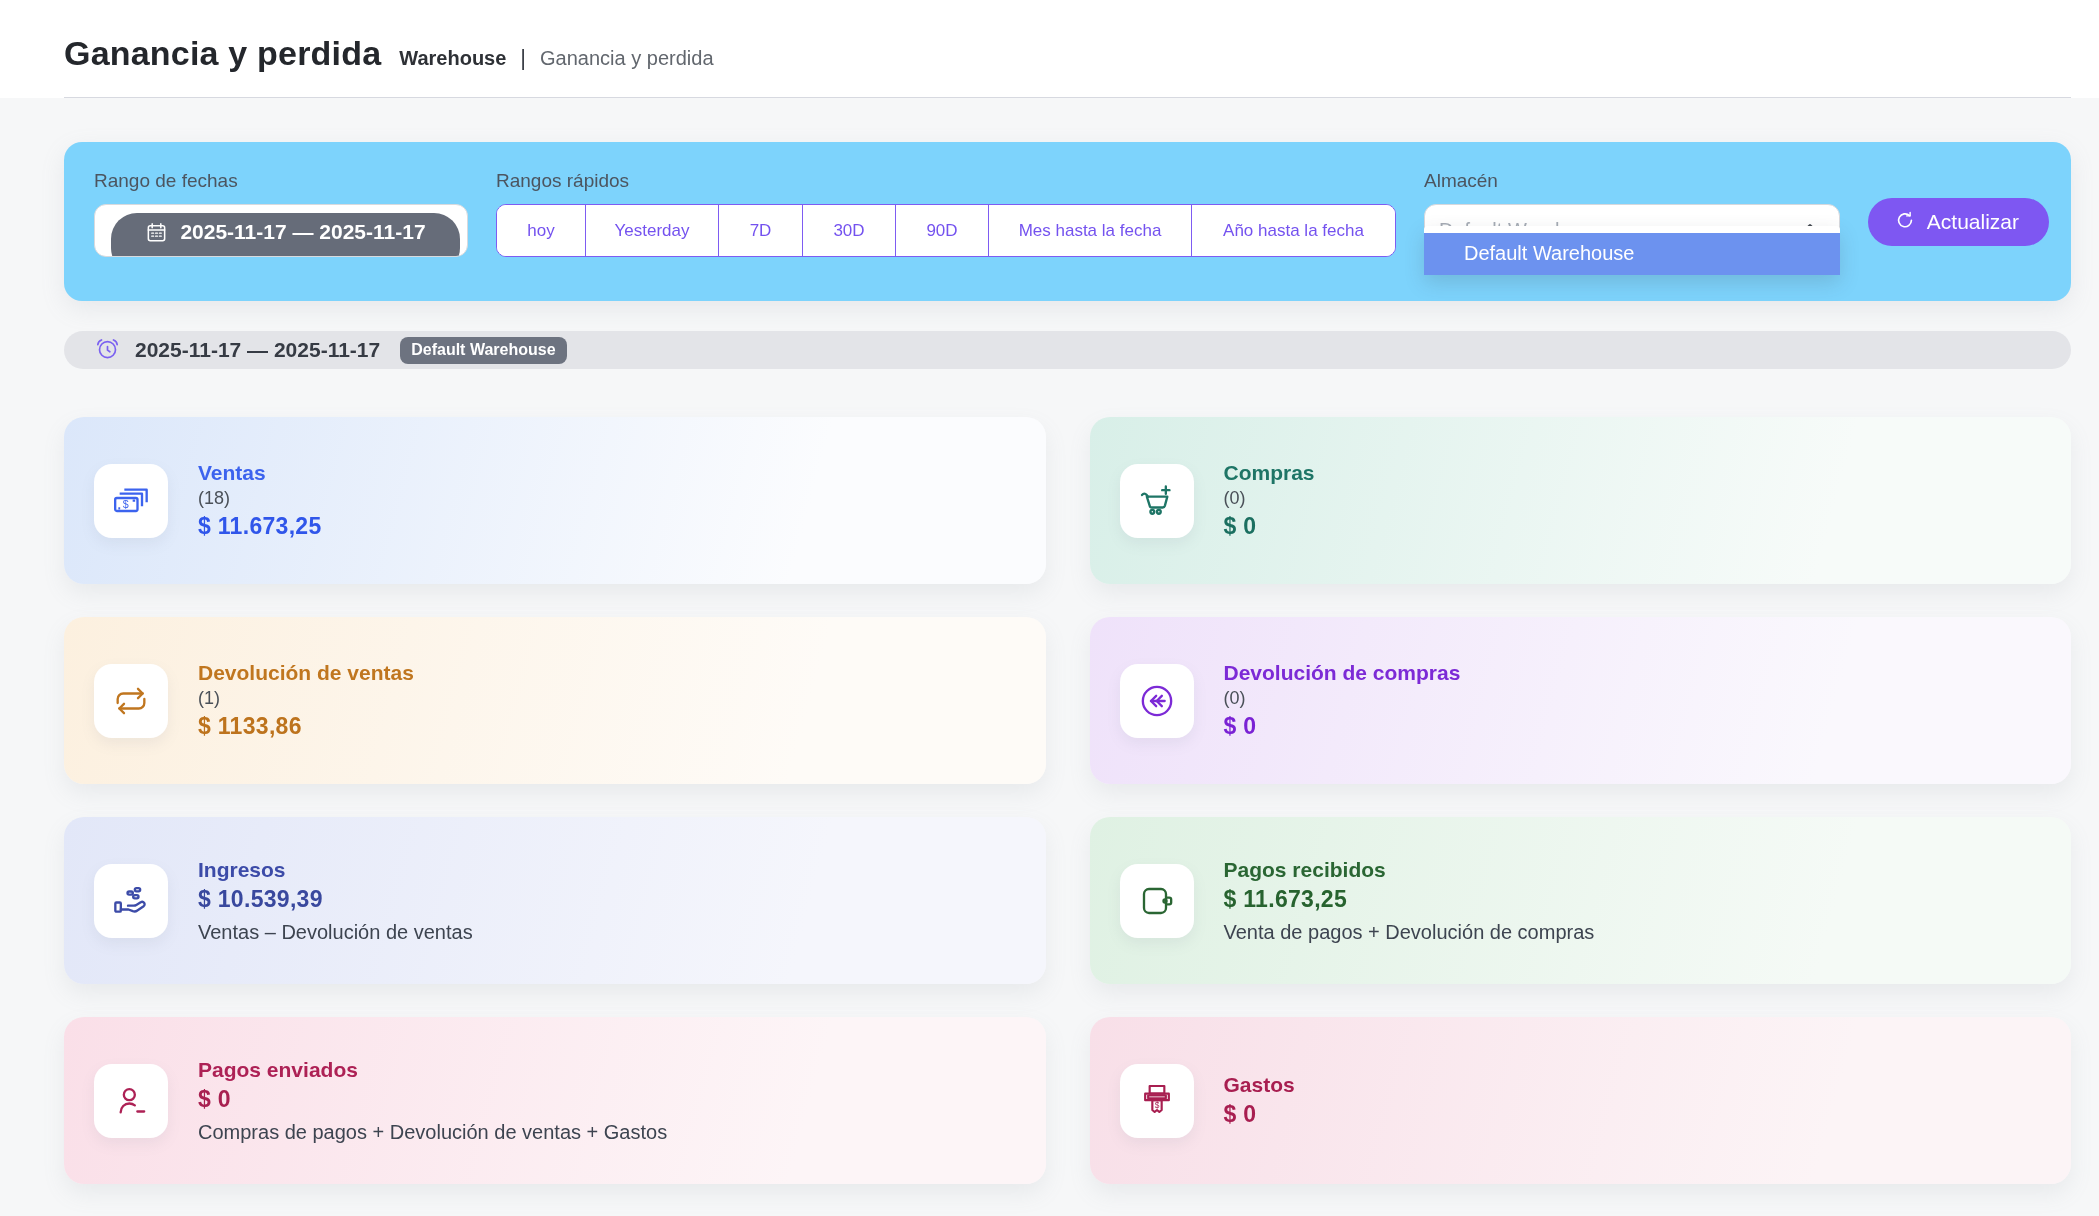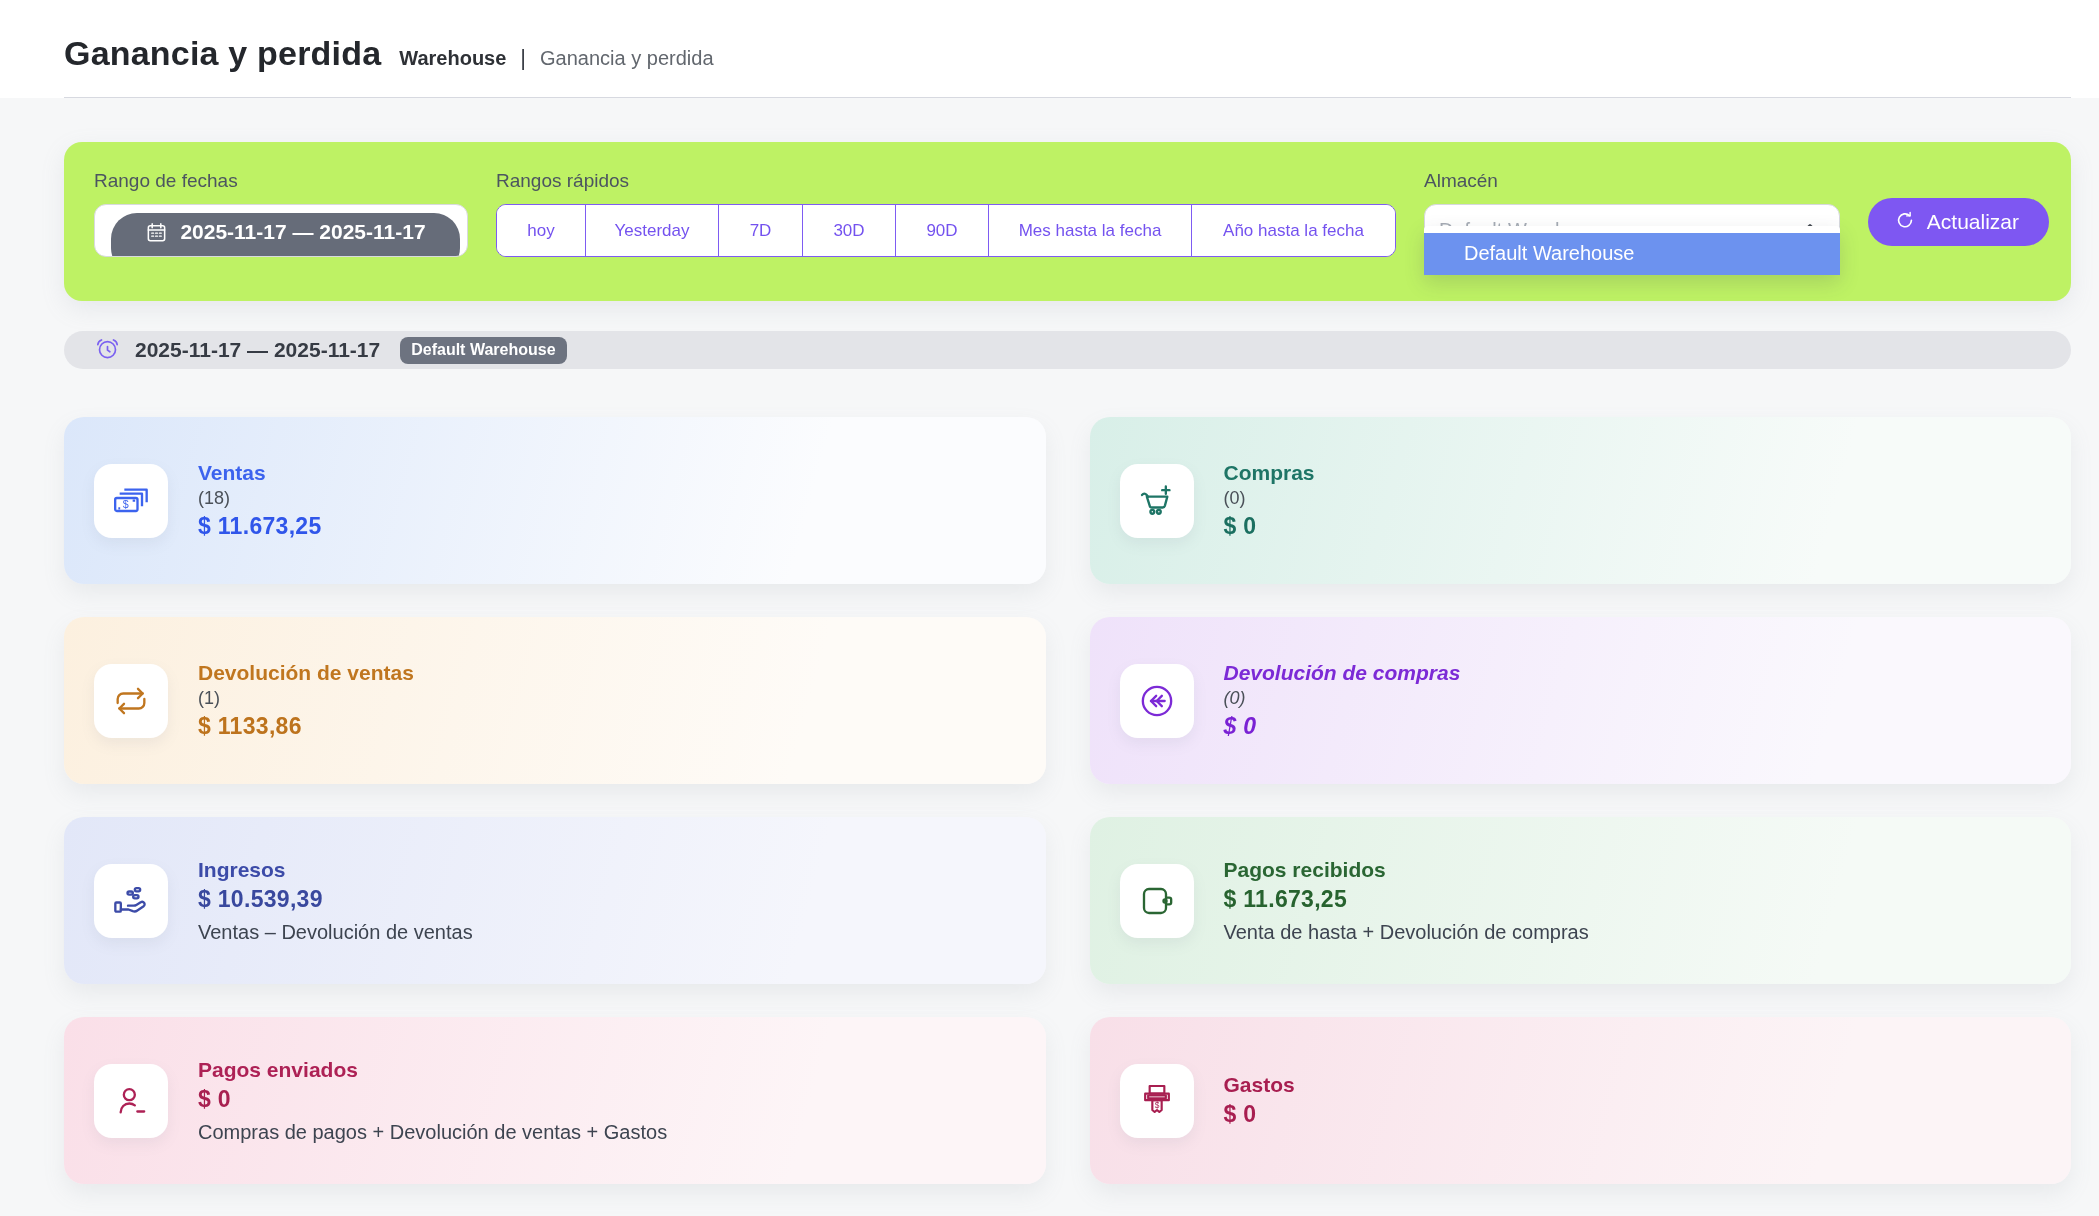--- a/index.html
+++ b/index.html
@@ -9,21 +9,21 @@
   .page-title { font-size:34px; font-weight:700; color:#24272c; letter-spacing:.2px; }
   .crumbs { display:flex; align-items:baseline; gap:14px; font-size:20px; }
   .crumb-parent { color:#2e3136; font-weight:700; }
   .crumb-sep { color:#3c4048; font-weight:400; font-size:22px; }
   .crumb-current { color:#62676e; }
   .header-divider { margin-top:24px; border:none; border-top:1px solid #d7d9e0; }
 
   .content { padding:44px 28px 0 64px; }
 
   
-  .filter-card { background:#bef264; border-radius:18px; box-shadow:0 8px 24px rgba(140,146,160,.14);
+  .filter-card { background:#7dd3fc; border-radius:18px; box-shadow:0 8px 24px rgba(140,146,160,.14);
     padding:28px 22px 44px 30px; display:flex; align-items:flex-start; gap:28px; position:relative; }
   .fgroup-label { font-size:19px; color:#4c5560; margin-bottom:12px; display:block; }
   .date-input { width:374px; height:53px; border:1px solid #d8dade; border-radius:12px; background:#fff;
     position:relative; overflow:hidden; cursor:pointer; }
   .date-pill { position:absolute; left:16px; right:7px; top:8px; bottom:-18px; background:#666c79;
     border-radius:26px; display:flex; align-items:flex-start; justify-content:center; gap:12px; padding-top:7px;
     color:#ffffff; font-size:21px; font-weight:700; }
   .date-pill svg { width:23px; height:23px; margin-top:1px; }
 
   .btn-group { display:flex; border:1px solid #7e5cf2; border-radius:10px; overflow:hidden; background:#fff;justify-content:space-between; }
@@ -62,21 +62,21 @@
     display:flex; align-items:center; justify-content:center; box-shadow:0 6px 14px rgba(120,128,145,.10); }
   .card-icon svg { width:40px; height:40px; color:var(--acc); }
   .card-title { font-size:21px; font-weight:700; color:var(--acc); }
   .card-count { font-size:18px; color:#4a5058; margin-top:3px; }
   .card-amount { font-size:23px; font-weight:800; color:var(--accd); margin-top:4px; letter-spacing:.3px; }
   .card-subtitle { font-size:20px; color:#3d4450; margin-top:8px; }
 
   .card--ventas   { --acc:#3c63ee; --accd:#3056ea; background:linear-gradient(105deg,#dbe7fa 0%,#fbfcfe 75%); }
   .card--compras  { --acc:#1e7566; --accd:#1b6f60; background:linear-gradient(105deg,#d8efe8 0%,#f7fbf9 75%); }
   .card--devventas{ --acc:#c0761f; --accd:#bd731d; background:linear-gradient(105deg,#fcf0df 0%,#fefbf7 75%); }
-  .card--devcompras{--acc:#7c2ad6; --accd:#7a22d4; background:linear-gradient(105deg,#efe2fa 0%,#faf8fd 75%);font-style:italic; }
+  .card--devcompras{--acc:#7c2ad6; --accd:#7a22d4; background:linear-gradient(105deg,#efe2fa 0%,#faf8fd 75%); }
   .card--ingresos { --acc:#3c4ba8; --accd:#39489e; background:linear-gradient(105deg,#e2e7f8 0%,#f5f6fc 75%); }
   .card--recibidos{ --acc:#2a6633; --accd:#27632f; background:linear-gradient(105deg,#dff1e3 0%,#f5faf6 75%); }
   .card--enviados { --acc:#ad2155; --accd:#a82050; background:linear-gradient(105deg,#fadfe8 0%,#fdf5f7 75%); }
   .card--gastos   { --acc:#a81e50; --accd:#a81e50; background:linear-gradient(105deg,#f8dfe8 0%,#fcf4f6 75%); }
 </style>
 </head>
 <body>
 
 <div class="header">
   <div class="header-row">
@@ -269,21 +269,21 @@
             <g fill="none" stroke="currentColor" stroke-width="1.4" stroke-linejoin="round">
               <rect x="4.2" y="4.8" width="13.2" height="14.4" rx="3"></rect>
               <path d="M17.4 10h2a1.1 1.1 0 0 1 1.1 1.1v1.8a1.1 1.1 0 0 1-1.1 1.1h-2"></path>
               <circle cx="16.8" cy="12" r="0.9"></circle>
             </g>
           </svg>
       </div>
       <div>
         <div class="card-title">Pagos recibidos</div>
         <div class="card-amount">$ 11.673,25</div>
-        <div class="card-subtitle">Venta de hasta + Devolución de compras</div>
+        <div class="card-subtitle">Venta de pagos + Devolución de compras</div>
       </div>
     </div>
 
     <div class="card card--enviados">
       <div class="card-icon">
         <svg viewBox="0 0 24 24">
             <g fill="none" stroke="currentColor" stroke-width="1.4" stroke-linecap="round" stroke-linejoin="round">
               <circle cx="11" cy="8.2" r="3.3"></circle>
               <path d="M5.8 18.8c0-3.1 2.3-5.3 5.2-5.3 1.2 0 2.4.4 3.3 1.1"></path>
               <path d="M15.8 18.3h4.1"></path>

